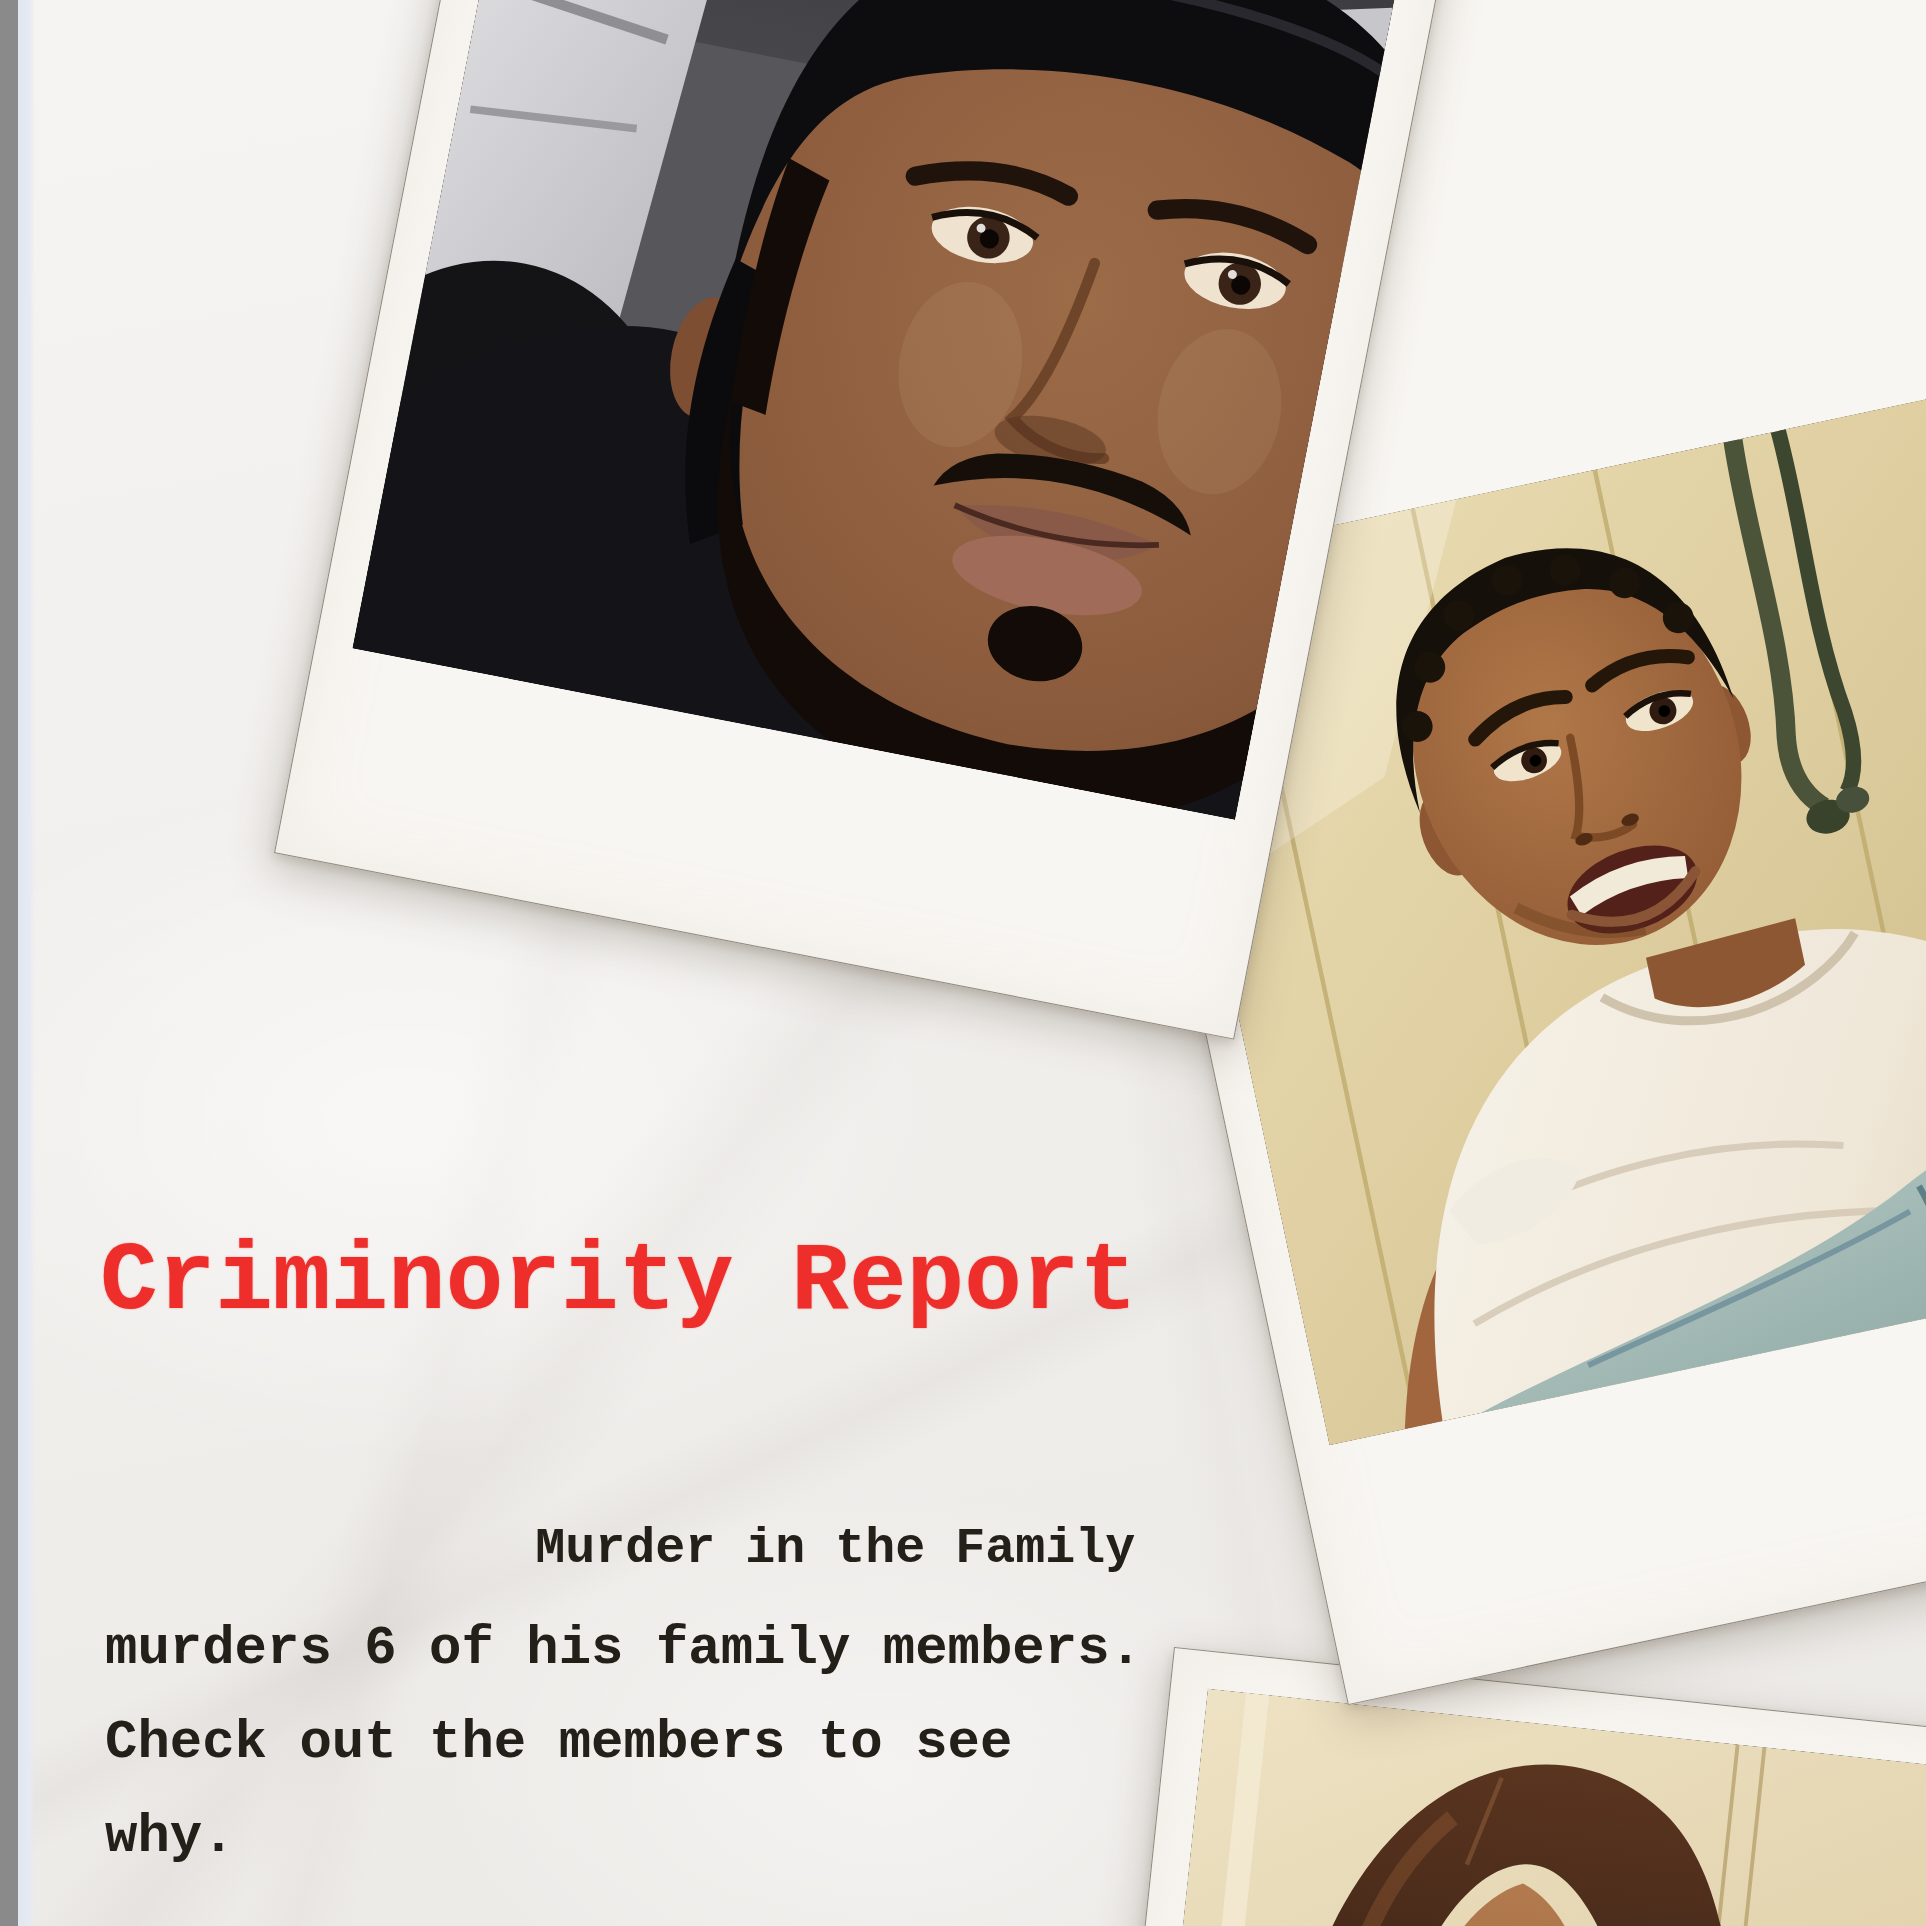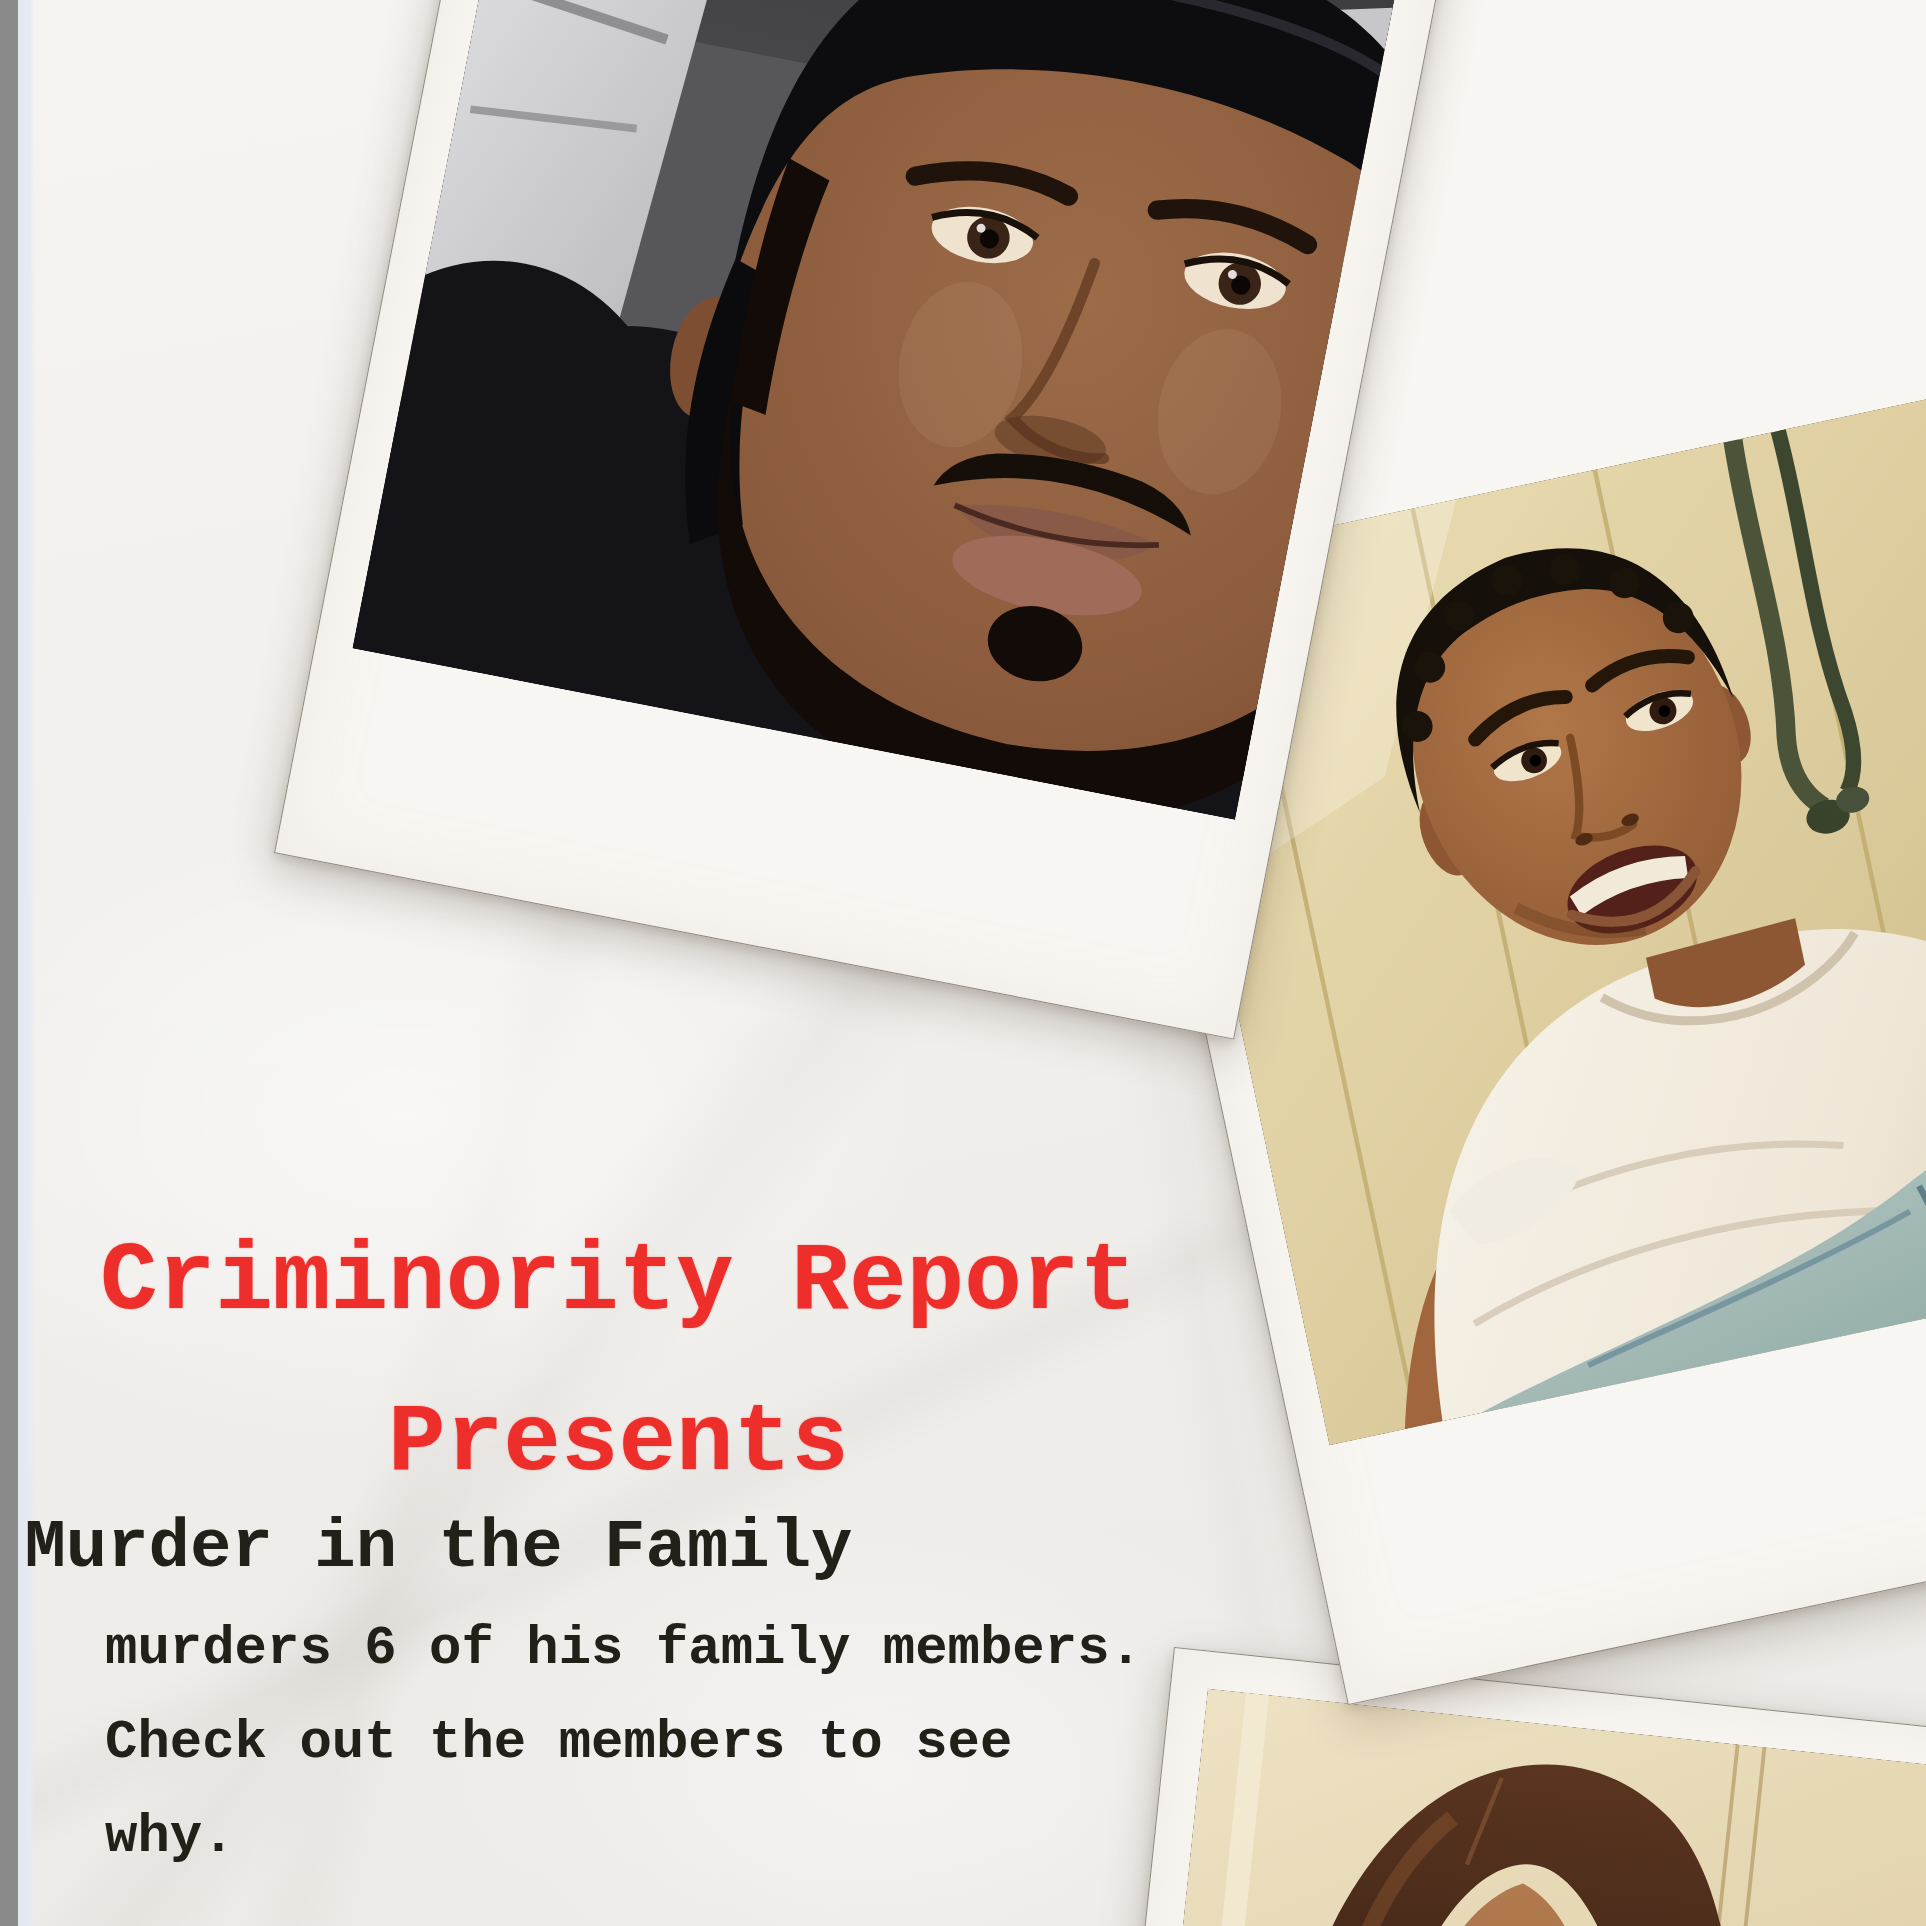--- a/index.html
+++ b/index.html
@@ -28,21 +28,21 @@
   #p1{left:256px;top:-690px;width:976px;height:1541px;transform:rotate(11deg);transform-origin:left bottom;z-index:3;}
   #p1 .photo{left:37px;top:37px;width:899px;height:1289px;}
   #p2{left:969px;top:7px;width:1043px;height:1734px;transform:rotate(-12deg);transform-origin:left top;z-index:2;}
   #p2 .photo{left:35px;top:578px;width:931px;height:899px;}
   #p3{left:1156px;top:1647px;width:1091px;height:578px;transform:rotate(6deg);transform-origin:left top;z-index:1;}
   #p3 .photo{left:37px;top:37px;width:982px;height:514px;}
   .brand{position:absolute;left:26px;top:1202px;width:1149px;z-index:4;
     text-align:center;font-weight:bold;font-size:96px;line-height:161px;
     color:#ee2e2a;text-shadow:0 0 1.9px rgba(238,46,42,0.45);}
   .episode-title{position:absolute;left:6.4px;top:1510px;width:1111px;z-index:4;
-    text-align:left;font-weight:bold;font-size:69px;line-height:77px;color:#232019;}
+    text-align:right;font-weight:bold;font-size:50px;line-height:77px;color:#232019;}
   .episode-desc{position:absolute;left:87px;top:1602px;width:1091px;z-index:4;
     font-weight:bold;font-size:54px;line-height:94px;color:#232019;white-space:nowrap;}
 </style>
 </head>
 <body>
 
 <div class="canvas">
 
   <div class="left-strip"></div>
 
@@ -226,21 +226,20 @@
           <path d="M420,480 Q500,450 580,475" stroke="#7c4b26" stroke-width="12" fill="none" opacity="0.5"></path>
           <ellipse cx="1090" cy="660" rx="150" ry="120" fill="#e8d14f"></ellipse>
           <path d="M980,600 Q1090,540 1210,600" stroke="#caa839" stroke-width="14" fill="none"></path>
         </g>
       </svg>
     </div>
   </div>
 
   <div class="brand">
     <div>Criminority Report</div>
-    <div>Presents</div>
   </div>
 
   <div class="episode-title">Murder in the Family</div>
 
   <div class="episode-desc">
     <div>murders 6 of his family members.</div>
     <div>Check out the members to see</div>
     <div>why.</div>
   </div>
 

